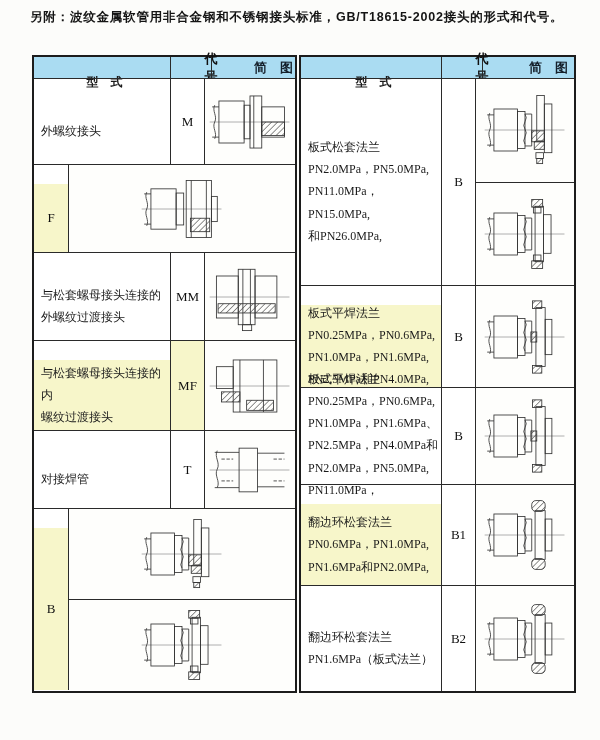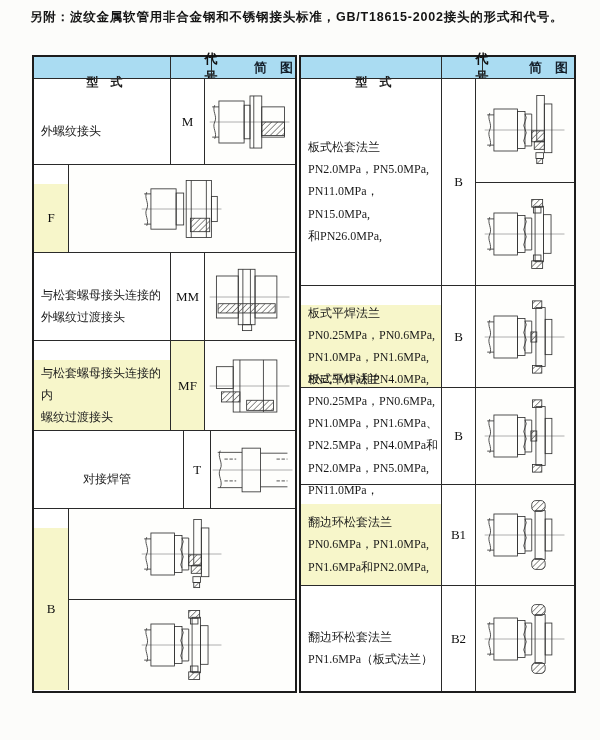--- a/index.html
+++ b/index.html
@@ -120,21 +120,21 @@
                 <rect x="10" y="22" width="20" height="26" stroke="#333" stroke-width="1" fill="none"></rect>
                 <rect x="30" y="14" width="52" height="62" stroke="#333" stroke-width="1" fill="none"></rect>
                 <line x1="38" y1="14" x2="38" y2="76" stroke="#333" stroke-width="1" fill="none"></line>
                 <line x1="66" y1="14" x2="66" y2="76" stroke="#333" stroke-width="1" fill="none"></line>
                 <rect x="16" y="52" width="22" height="12" fill="url(#hatch)" stroke="#333" stroke-width="1"></rect>
                 <rect x="46" y="62" width="32" height="12" fill="url(#hatch)" stroke="#333" stroke-width="1"></rect>
               </svg>
             </div>
           </div>
         </div>
-        <div class="row" style="height: 78px; padding-left: 42px;">
+        <div class="row" style="height: 78px;">
           <div class="cell c-type">对接焊管</div>
           <div class="cell c-code">T</div>
           <div class="cell c-diag">
             <div class="diag-sub">
               <svg viewBox="0 0 100 90" width="84" height="76">
                 <line x1="2" y1="45" x2="97" y2="45" stroke="#777" stroke-width="0.7"></line>
                 <line x1="8" y1="24" x2="37" y2="24" stroke="#333" stroke-width="1" fill="none"></line>
                 <line x1="8" y1="66" x2="37" y2="66" stroke="#333" stroke-width="1" fill="none"></line>
                 <path d="M11 22 c-4 8 4 14 0 22 c-4 8 4 14 0 22" stroke="#333" stroke-width="1" fill="none"></path>
                 <rect x="37" y="19" width="22" height="52" stroke="#333" stroke-width="1" fill="none"></rect>

